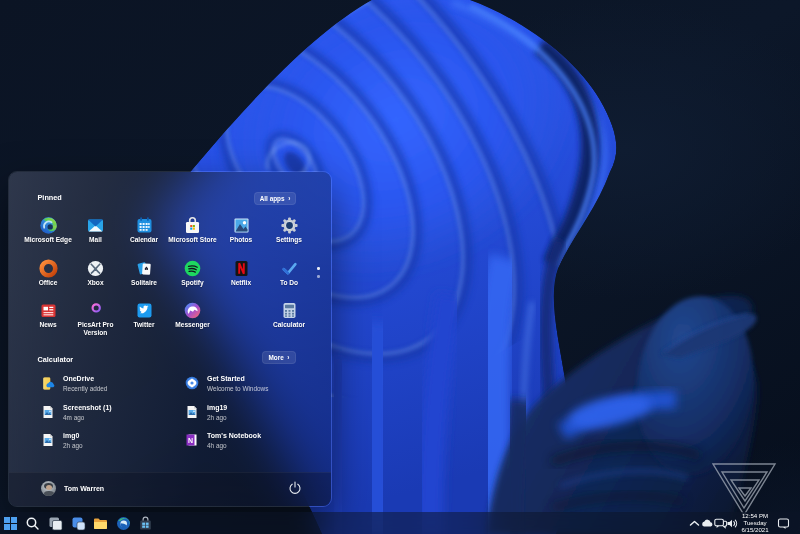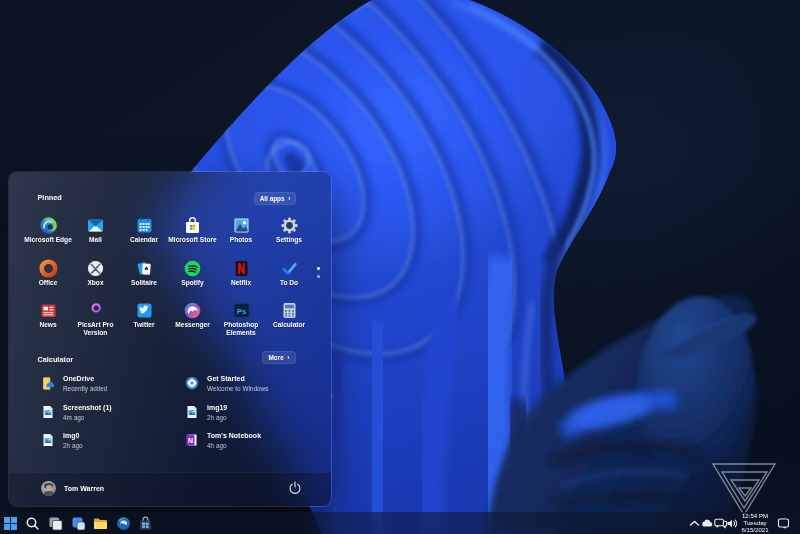--- a/index.html
+++ b/index.html
@@ -419,27 +419,20 @@
                 <stop offset="0" stop-color="#3a9bff"></stop>
                 <stop offset="0.5" stop-color="#a44fd0"></stop>
                 <stop offset="1" stop-color="#ff6968"></stop>
               </linearGradient>
             </defs>
 <circle cx="9.5" cy="9.5" r="7.8" fill="url(#msg)"></circle>
 <path d="M 4.8,11.6 C 3.9,8.3 6.2,5.4 9.5,5.4 C 12.8,5.4 15.2,8 14.4,11 L 11.6,9 L 9.8,10.8 L 7.2,9.2 L 5.4,12.2 Z" fill="#fff" transform="rotate(-8 9.5 9.5)"></path>
           </svg></div>
         <div class="lb">Messenger</div>
       </div>
-<div class="tile" style="left:207px;top:129px;">
-        <div class="ic"><svg width="19" height="19" viewBox="0 0 19 19">
-            <rect x="2" y="2.5" width="15" height="14" rx="2" fill="#0b1d3a" stroke="#1b3a6a" stroke-width="0.8"></rect>
-<text x="9.5" y="12.6" font-family="Liberation Sans" font-size="7.5" font-weight="bold" fill="#31a8ff" text-anchor="middle">Ps</text>
-          </svg></div>
-        <div class="lb">Photoshop Elements</div>
-      </div>
 <div class="tile" style="left:255px;top:129px;">
         <div class="ic"><svg width="19" height="19" viewBox="0 0 19 19">
             <rect x="3.5" y="2" width="12" height="15" rx="1.8" fill="#c4d3e8"></rect>
 <rect x="5" y="3.8" width="9" height="3.4" rx="0.6" fill="#5a7aa0"></rect>
 <g fill="#5a7aa0">
               <rect x="5" y="9" width="2" height="1.8"></rect>
               <rect x="8.5" y="9" width="2" height="1.8"></rect>
               <rect x="12" y="9" width="2" height="1.8"></rect>
 <rect x="5" y="11.8" width="2" height="1.8"></rect>
               <rect x="8.5" y="11.8" width="2" height="1.8"></rect>

